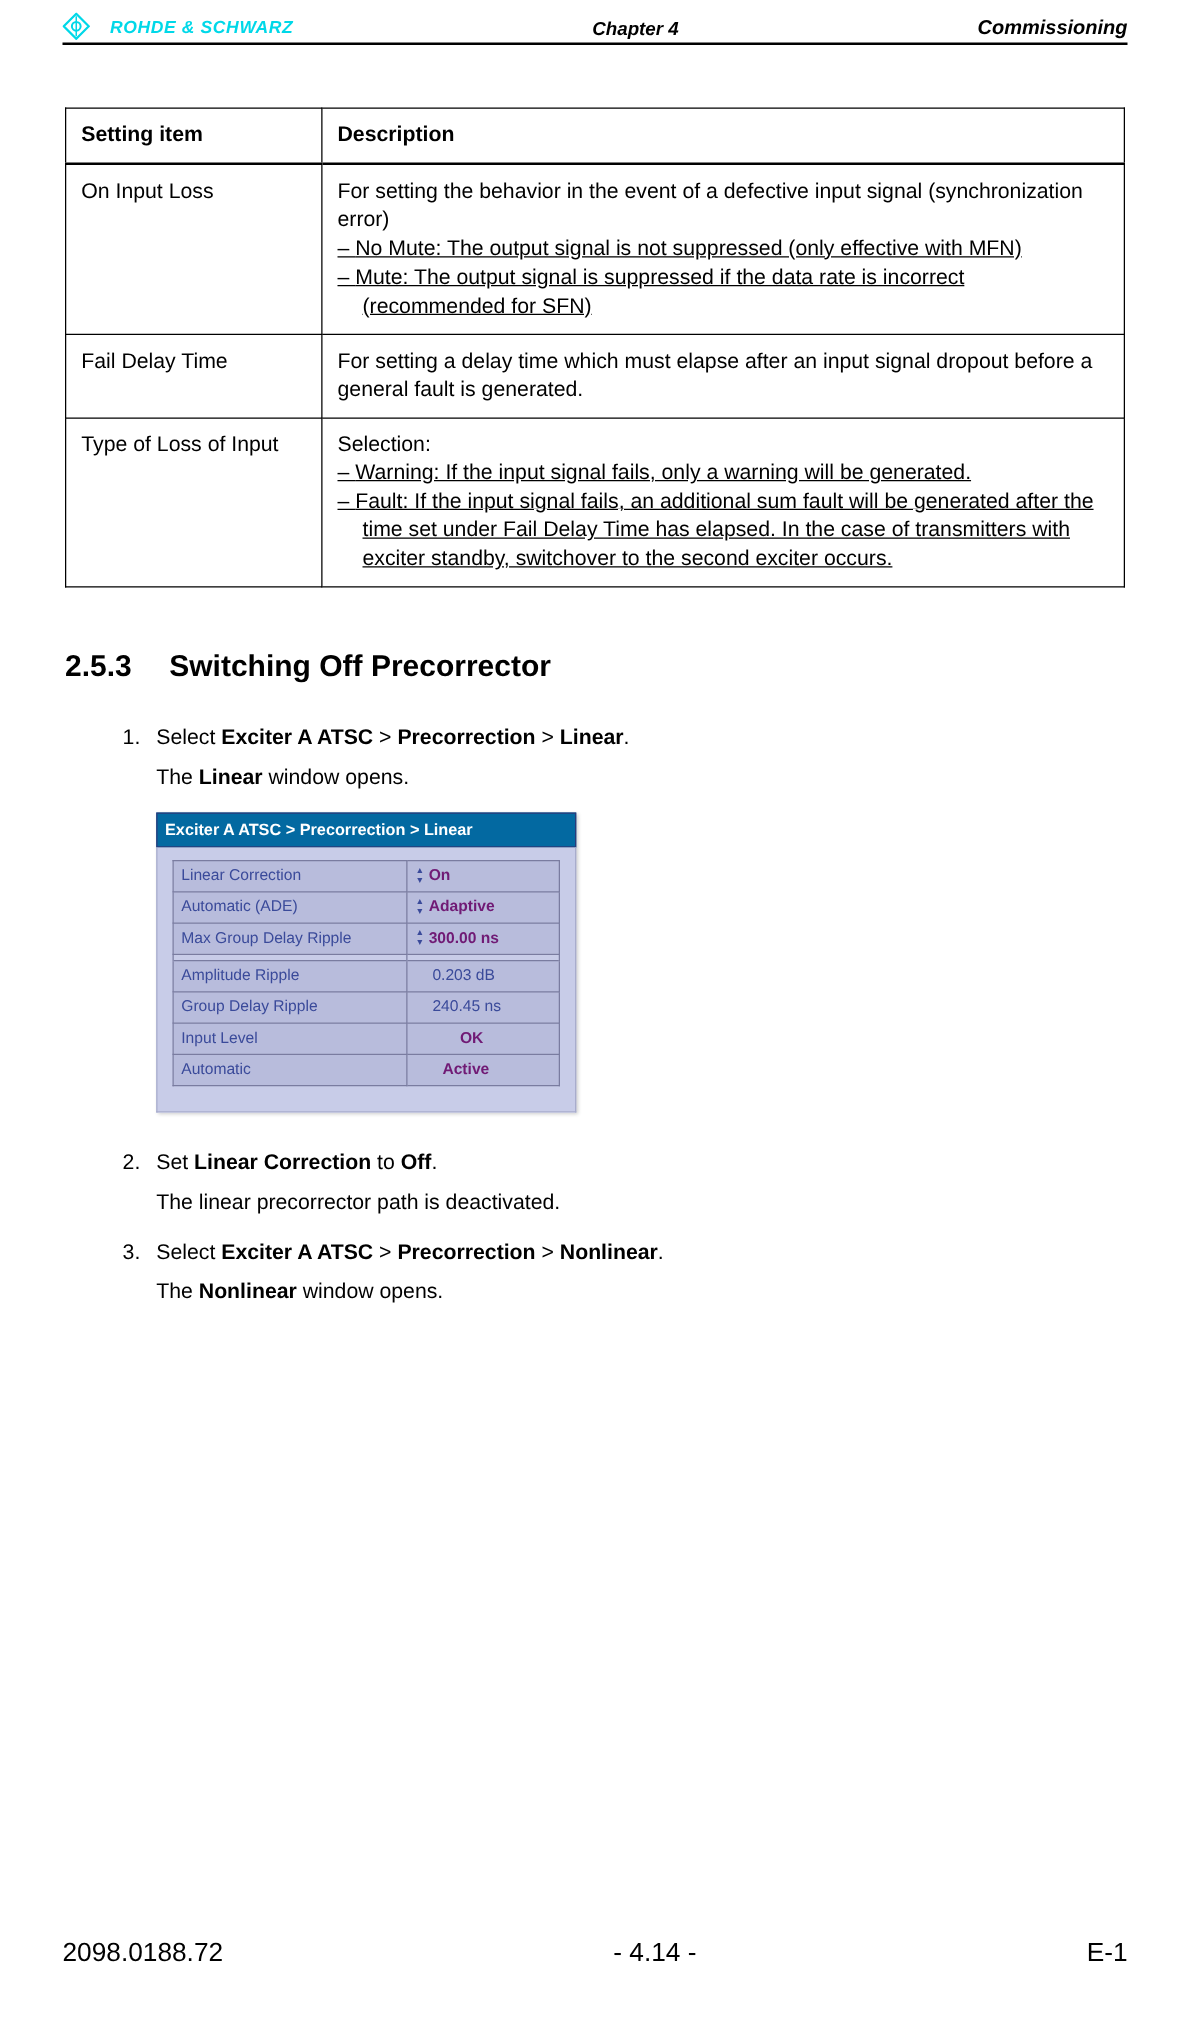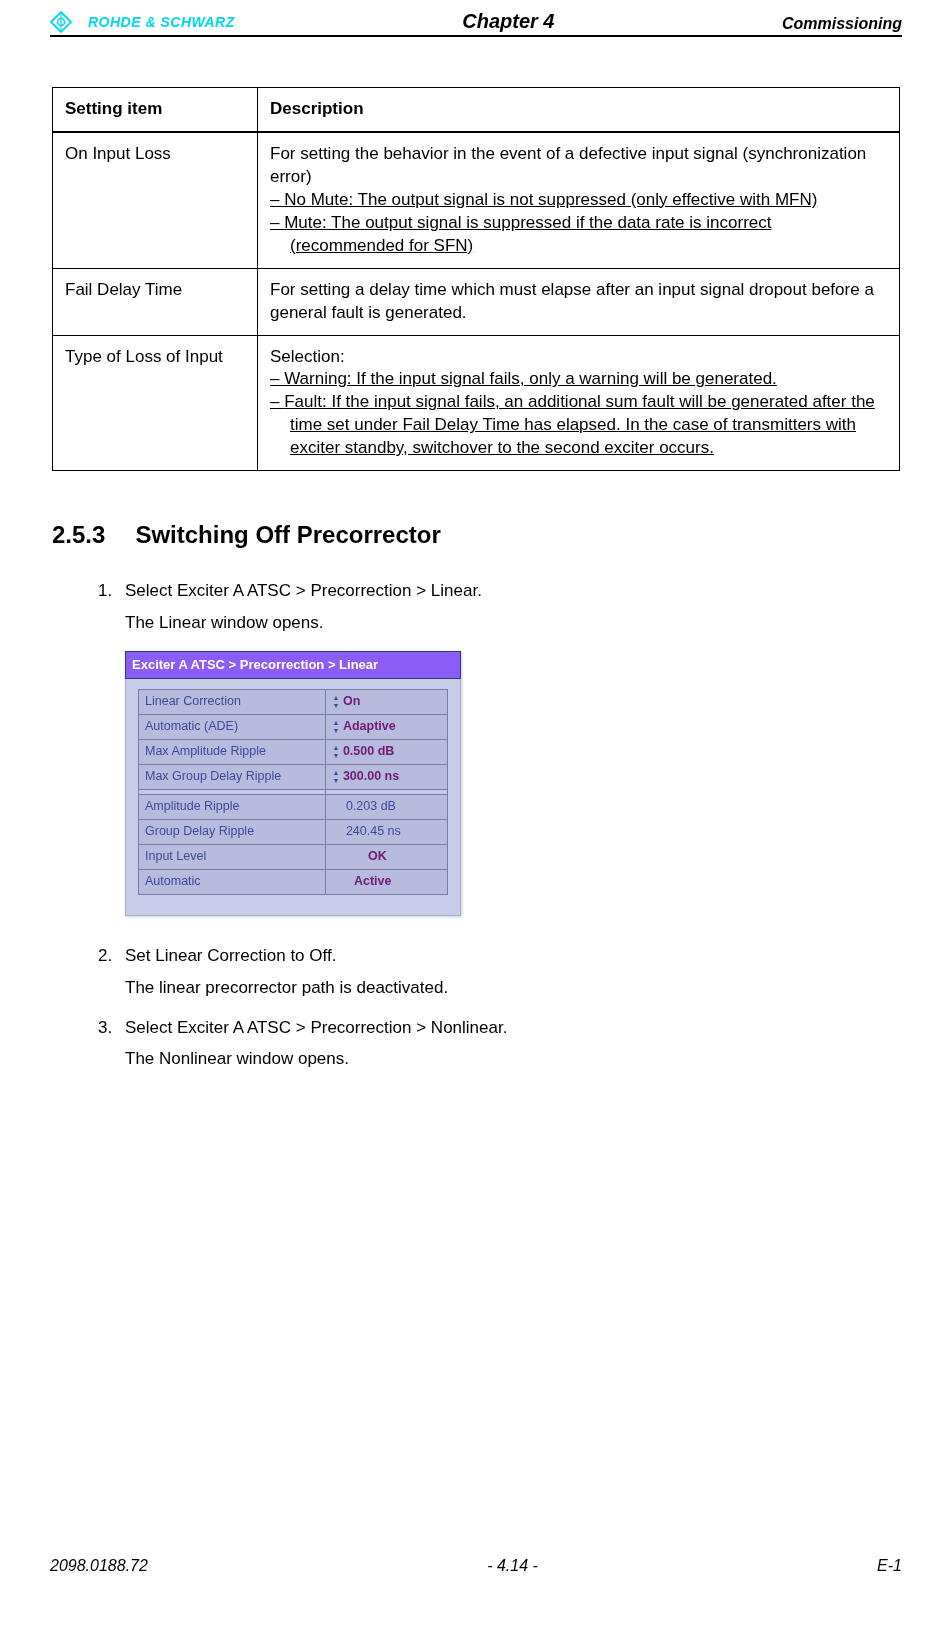--- a/index.html
+++ b/index.html
@@ -39,21 +39,21 @@
     font-weight: bold;
     font-size: 14px;
     letter-spacing: 0.5px;
     font-style: italic;
   }
   .header-center {
     flex: 1;
     text-align: center;
     font-weight: bold;
     font-style: italic;
-    font-size: 20px;
+    font-size: 15px;
   }
   .header-right {
     flex: 0 0 auto;
     font-weight: bold;
     font-style: italic;
     font-size: 16px;
   }
   .content {
     padding: 0 2px;
   }
@@ -104,28 +104,28 @@
   }
   ol.steps > li {
     font-size: 17px;
     line-height: 1.4;
     padding-left: 8px;
     margin-bottom: 12px;
   }
   ol.steps > li > p {
     margin: 8px 0 16px 0;
   }
-  .bold { font-weight: normal; text-align: right; }
+  .bold { font-weight: bold; text-align: right; }
   .ui-shot {
     margin: 12px 0 28px 0;
     width: 336px;
     box-shadow: 1px 1px 3px rgba(0,0,0,0.2);
   }
   .ui-titlebar {
-    background: #8b5cf6;
+    background: #0369a1;
     color: #fff;
     font-family: Verdana, Arial, sans-serif;
     font-size: 13px;
     font-weight: bold;
     padding: 4px 6px;
     border: 1px solid #2a3a7a;
   }
   .ui-body {
     background: #c8cce8;
     border: 1px solid #a8accc;
@@ -162,22 +162,21 @@
   .spin::after { content: "▼"; display:block; font-size:7px; }
   .val-part { display:inline-block; }
   .sep-row td { border-left:1px solid #7a7ca0; border-right:1px solid #7a7ca0; border-top:none; border-bottom:none; height:4px; padding:0; background:#c8cce8;}
   .footer {
     position: absolute;
     bottom: 54px;
     left: 50px;
     right: 50px;
     display: flex;
     justify-content: space-between;
-    font-size: 16px;
-    font-style: italic;
+    font-size: 21px;
   }
 </style>
 </head>
 <body>
 
 <div class="page">
   <div class="header">
     <div class="logo-block">
       <span class="logo-mark">
         <svg width="22" height="22" viewBox="0 0 22 22">
@@ -245,24 +244,20 @@
               <tbody>
                   <tr>
                 <td class="label">Linear Correction</td>
                 <td class="value"><span class="spin"></span><span class="ui-bold val-part">On</span></td>
               </tr>
               <tr>
                 <td class="label">Automatic (ADE)</td>
                 <td class="value"><span class="spin"></span><span class="ui-bold val-part">Adaptive</span></td>
               </tr>
               <tr>
-                <td class="label">Max Amplitude Ripple</td>
-                <td class="value"><span class="spin"></span><span class="ui-bold val-part">0.500   dB</span></td>
-              </tr>
-              <tr>
                 <td class="label">Max Group Delay Ripple</td>
                 <td class="value"><span class="spin"></span><span class="ui-bold val-part">300.00  ns</span></td>
               </tr>
               <tr class="sep-row">
                     <td></td>
                     <td></td>
                   </tr>
               <tr>
                 <td class="label">Amplitude Ripple</td>
                 <td class="value"><span style="margin-left:14px" class="val-part">0.203   dB</span></td>

